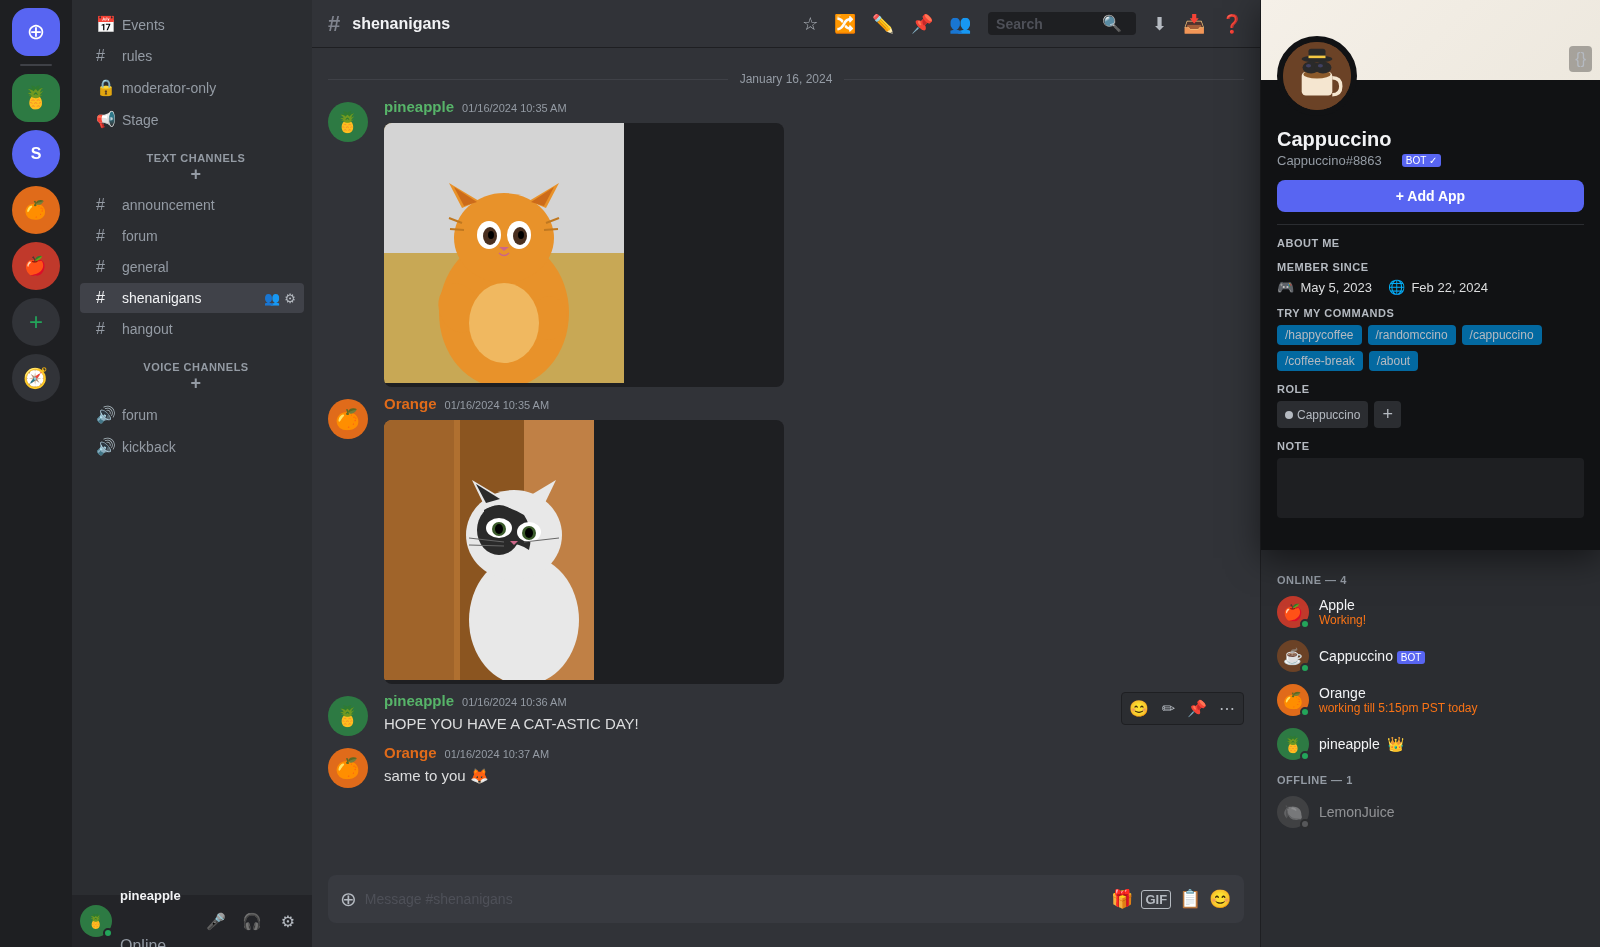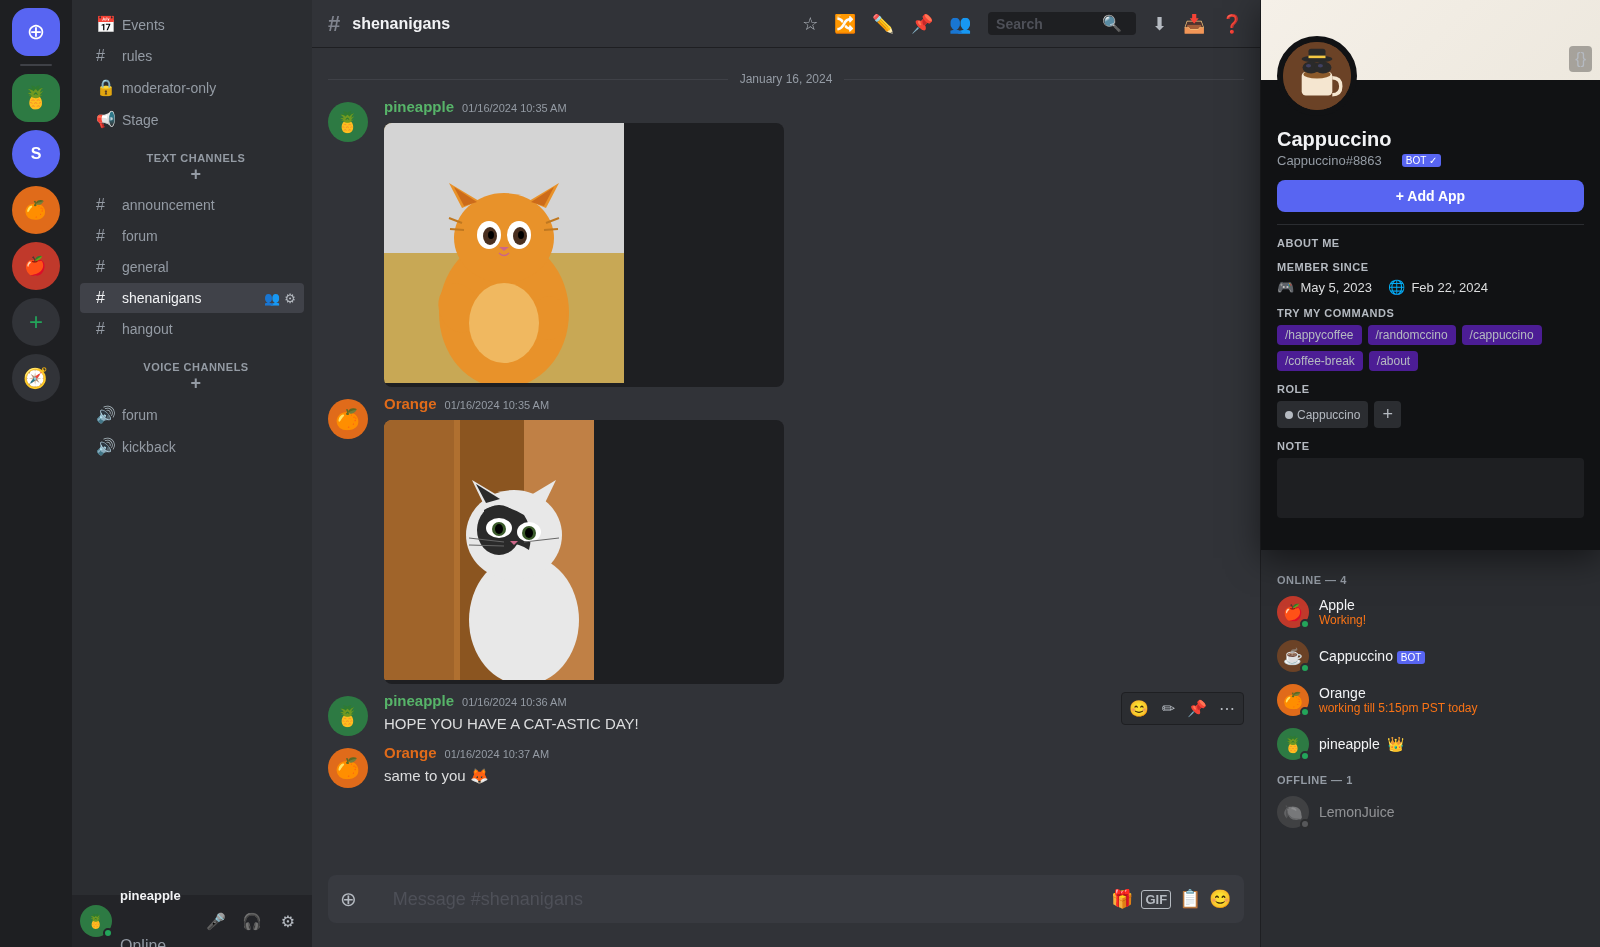--- a/index.html
+++ b/index.html
@@ -245,23 +245,22 @@
       padding: 0 12px;
       gap: 8px;
     }
     .chat-input-btn { color: #b5bac1; cursor: pointer; font-size: 20px; padding: 12px 0; }
     .chat-input {
       flex: 1;
       background: none;
       border: none;
       outline: none;
       color: #dcddde;
-      font-size: 18px;
+      font-size: 14px;
       padding: 12px 0;
-      margin-left: 28px;
     }
     .chat-input::placeholder { color: #4e5058; }
     .chat-input-right { display: flex; gap: 8px; align-items: center; }
     .input-icon { color: #b5bac1; cursor: pointer; font-size: 18px; }
 
     
     .right-panel {
       width: 340px;
       background: #2b2d31;
       display: flex;
@@ -401,21 +400,21 @@
       display: flex;
       align-items: center;
       gap: 16px;
       font-size: 13px;
       color: #dcddde;
     }
     .member-since-item { display: flex; align-items: center; gap: 6px; }
     .discord-icon-small { font-size: 14px; }
     .commands-tags { display: flex; flex-wrap: wrap; gap: 6px; margin-top: 4px; }
     .command-tag {
-      background: #4c1d95;
+      background: #0369a1;
       color: #b5bac1;
       font-size: 12px;
       padding: 3px 8px;
       border-radius: 4px;
     }
     .role-tags { display: flex; flex-wrap: wrap; gap: 6px; }
     .role-tag {
       background: #2b2d31;
       color: #b5bac1;
       font-size: 12px;

